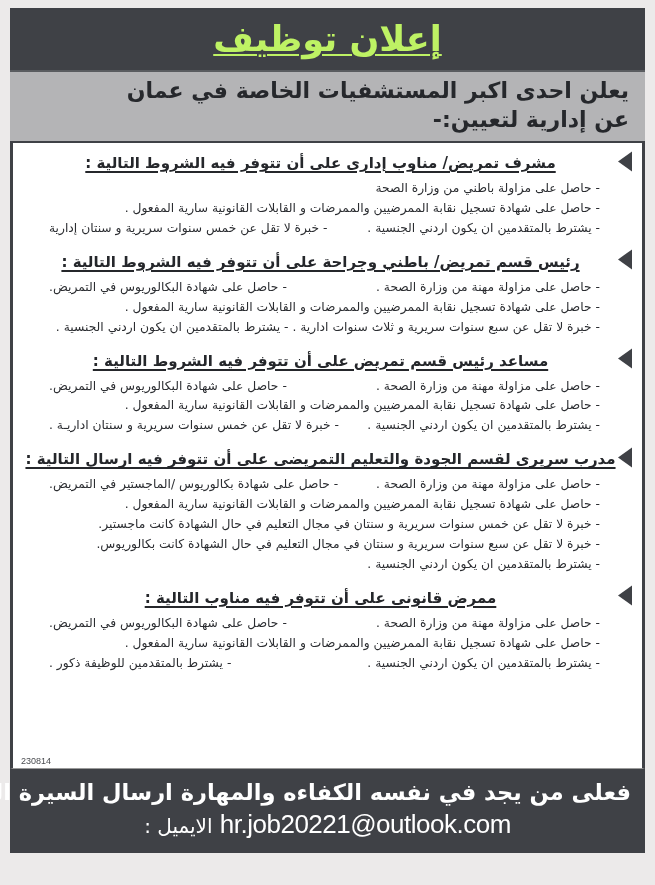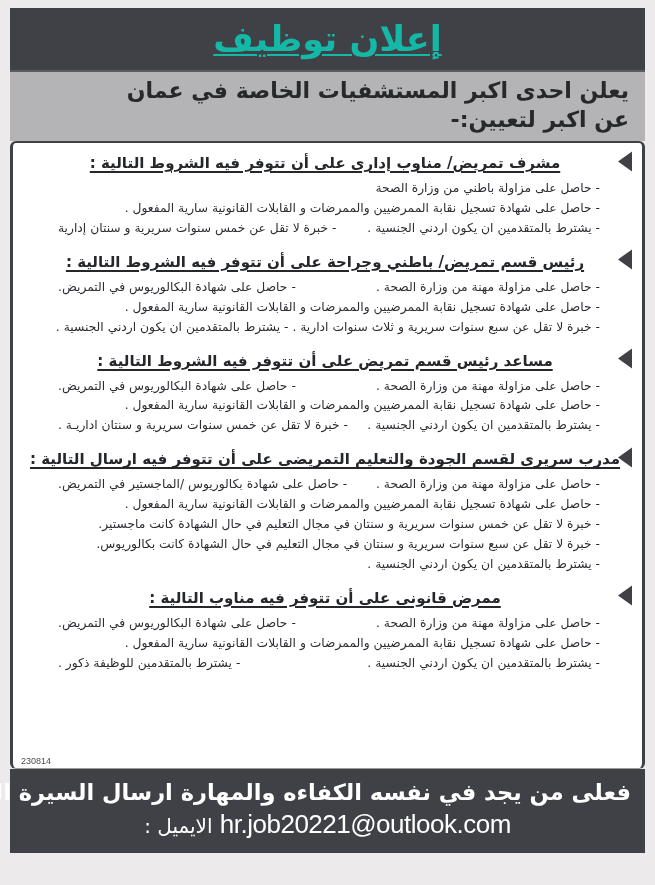--- a/index.html
+++ b/index.html
@@ -25,21 +25,21 @@
 
   
   .title-band {
     background: #3f4146;
     height: 62px;
     display: flex;
     align-items: center;
     justify-content: center;
   }
   .title-band .title-text {
-    color: #14b8a6;
+    color: #bef264;
     font-size: 35px;
     font-weight: bold;
     letter-spacing: 0px;
     text-decoration: underline;
     text-underline-offset: 3px;
     text-decoration-thickness: 2px;
     direction: rtl;
   }
 
   .subtitle-band {
@@ -57,25 +57,24 @@
     white-space: nowrap;
   }
 
   
   .content-frame {
     background: #ffffff;
     border-left: 3px solid #3f4146;
     border-right: 3px solid #3f4146;
     border-top: 2px solid #3f4146;
     border-bottom: 1px solid #9a9a9a;
-    padding: 4px 4px 2px 17px;
+    padding: 4px 4px 2px 8px;
     box-sizing: border-box;
     position: relative;
     min-height: 628px;
-    border-radius: 6px;
   }
 
   
   .job {
     padding: 0 0 1px 0;
   }
   .job-head {
     position: relative;
     display: flex;
     justify-content: center;
@@ -174,21 +173,21 @@
 <body>
 
 <div class="poster">
 
   <div class="title-band">
     <div class="title-text">إعلان توظيف</div>
   </div>
 
   <div class="subtitle-band">
     <div class="sub-line">يعلن احدى اكبر المستشفيات الخاصة في عمان</div>
-    <div class="sub-line">عن اكبر لتعيين:-</div>
+    <div class="sub-line">عن إدارية لتعيين:-</div>
   </div>
 
   <div class="content-frame">
 
     <div class="job">
       <div class="job-head">
         <span class="marker"></span>
         <span class="head-text">مشرف تمريض/ مناوب إدارى على أن تتوفر فيه الشروط التالية :</span>
       </div>
       <div class="bullets">

